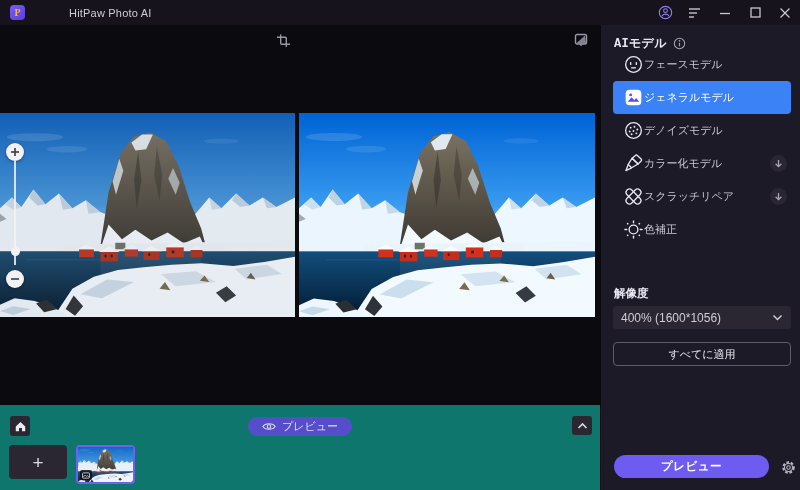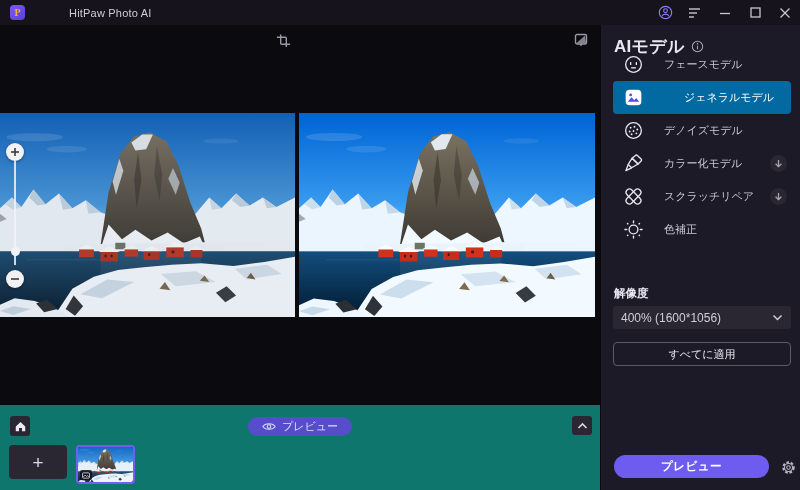--- a/index.html
+++ b/index.html
@@ -43,25 +43,25 @@
   .preview-btn span { color:rgba(255,255,255,.82); font-size:11px; }
   .collapse-btn { position:absolute; left:572px; top:11px; width:20px; height:19px; border-radius:3px; background:#2a2733; display:flex; align-items:center; justify-content:center; cursor:pointer; }
   .add-btn { position:absolute; left:9px; top:40px; width:58px; height:34px; border-radius:4px; background:#2a2733; display:flex; align-items:center; justify-content:center; cursor:pointer; }
   .add-btn span { color:#d9d7e1; font-size:19px; font-weight:300; line-height:1; }
   .thumb { position:absolute; left:76px; top:40px; width:59px; height:39px; border:2px solid #7160ef; border-radius:4px; background:#000; cursor:pointer; overflow:hidden; }
   .thumb svg.thumb-img { display:block; width:100%; height:100%; }
   .thumb-badge { position:absolute; left:2px; bottom:2px; width:12px; height:10px; background:rgba(18,17,24,.85); border-radius:2px; display:flex; align-items:center; justify-content:center; }
 
   
   .sb-header { position:absolute; left:13px; top:10px; display:flex; align-items:center; gap:6px; }
-  .sb-header b { color:#e9e7f0; font-size:17px; letter-spacing:.3px; }
+  .sb-header b { color:#e9e7f0; font-size:12px; letter-spacing:.3px;font-family:Liberation Mono, monospace; }
   .model-list { position:absolute; left:12px; top:23px; width:178px; }
   .model-item { position:relative; height:33px; display:flex; align-items:center; padding-left:10px; border-radius:4px; cursor:pointer; }
-  .model-item .m-label { color:#cbc9d4; font-size:11px; margin-left:20px; }
-  .model-item.selected { background:#0369a1;gap:20px; }
+  .model-item .m-label { color:#cbc9d4; font-size:11px; margin-left:0; }
+  .model-item.selected { background:#3b82f6; }
   .model-item.selected .m-label { color:#ffffff; }
   .dl-btn { position:absolute; right:4px; top:8px; width:17px; height:17px; border-radius:50%; background:#2a2733; display:flex; align-items:center; justify-content:center; cursor:pointer; }
   .res-label { position:absolute; left:13px; top:261px; color:#e9e7f0; font-size:11.5px; font-weight:bold; }
   .res-select { position:absolute; left:12px; top:281px; width:178px; height:23px; border-radius:3px; background:#2a2733; display:flex; align-items:center; padding:0 8px; cursor:pointer; }
   .res-select span { color:#cfcdd8; font-size:12px; flex:1; }
   .apply-btn { position:absolute; left:12px; top:317px; width:178px; height:24px; border:1px solid #5e5b68; border-radius:4px; background:transparent; display:flex; align-items:center; justify-content:center; cursor:pointer; }
   .apply-btn span { color:#e9e7f0; font-size:11px; }
   .export-btn { position:absolute; left:13px; top:430px; width:155px; height:23px; border-radius:12px; background:#6e5cf0; display:flex; align-items:center; justify-content:center; cursor:pointer; }
   .export-btn span { color:#ffffff; font-size:11.5px; font-weight:bold; letter-spacing:.5px; }
   .gear-btn { position:absolute; left:178px; top:433px; width:18px; height:18px; display:flex; align-items:center; justify-content:center; cursor:pointer; }

